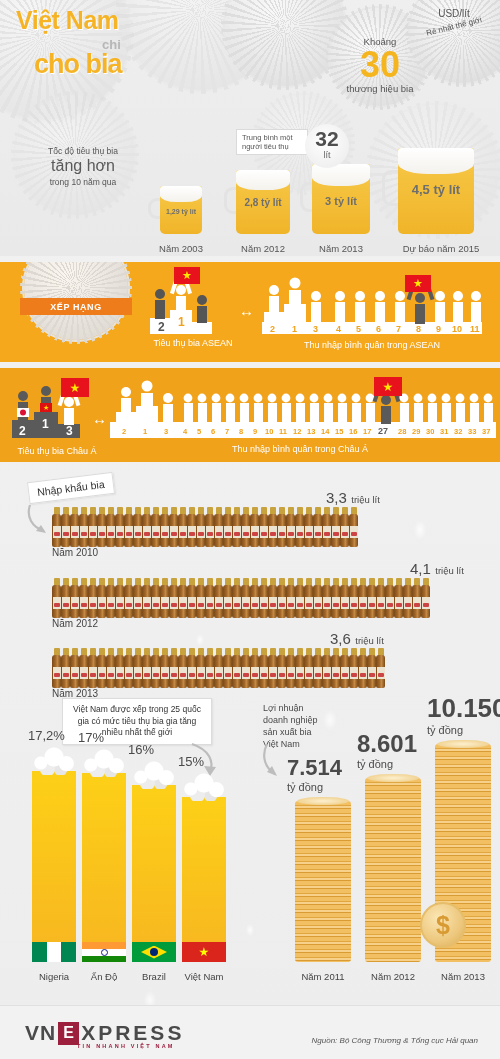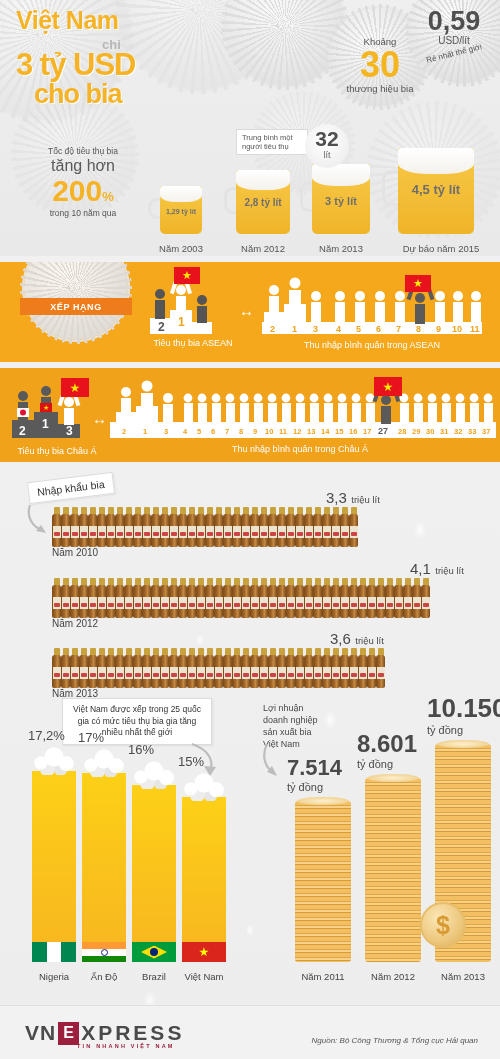--- a/index.html
+++ b/index.html
@@ -158,43 +158,38 @@
     <div class="cap" style="left:225px;top:-34px;width:120px;height:120px;opacity:.85"></div>
     <div class="cap" style="left:330px;top:8px;width:98px;height:98px;opacity:.9"></div>
     <div class="cap" style="left:410px;top:-22px;width:105px;height:105px;opacity:.95"></div>
     <div class="cap" style="left:15px;top:95px;width:120px;height:120px;opacity:.4"></div>
     <div class="cap" style="left:370px;top:105px;width:130px;height:130px;opacity:.35"></div>
     <div class="cap" style="left:255px;top:95px;width:96px;height:96px;opacity:.35"></div>
 
     <div class="title-wrap">
       <div class="t1">Việt Nam</div>
       <div class="t2">chi</div>
-      <div class="t3">3 tỷ USD</div>
       <div class="t4">cho bia</div>
     </div>
 
 
     <div class="stat" style="left:330px;top:36px;width:100px;">
       <div class="sm">Khoảng</div>
       <div class="big" style="font-size:36px;color:#f5b51f;">30</div>
       <div class="sm">thương hiệu bia</div>
     </div>
 
     <div class="stat" style="left:408px;top:8px;width:92px;">
-      <div class="big" style="font-size:27px;color:#4f4f4f;">0,59</div>
       <div class="sm" style="font-size:10px;">USD/lít</div>
       <div class="sm" style="font-size:8px;transform:rotate(-14deg);margin-top:2px;">Rẻ nhất thế giới</div>
     </div>
 
     <div style="position:absolute;left:18px;top:146px;width:130px;text-align:center;z-index:6;">
       <div style="font-size:8.5px;color:#555;">Tốc độ tiêu thụ bia</div>
       <div style="font-size:16px;color:#5a5a5a;margin-top:1px;text-align:center;">tăng hơn</div>
-      <div style="font-size:30px;font-weight:bold;color:#f5b325;line-height:1;margin-top:1px;">
-        <span>200</span><span style="font-size:13px;">%</span>
-      </div>
       <div style="font-size:8.5px;color:#555;margin-top:2px;">trong 10 năm qua</div>
     </div>
 
     <div class="callout" style="left:236px;top:129px;width:72px;">
       <div>Trung bình một</div>
       <div>người tiêu thụ</div>
     </div>
     <div style="position:absolute;left:305px;top:124px;width:44px;height:44px;text-align:center;
          background:radial-gradient(circle at 45% 40%,#fff,#f0f0f0 70%);border-radius:50%;z-index:8;">
       <div style="font-size:21px;font-weight:bold;color:#4f4f4f;line-height:24px;padding-top:3px;">32</div>

